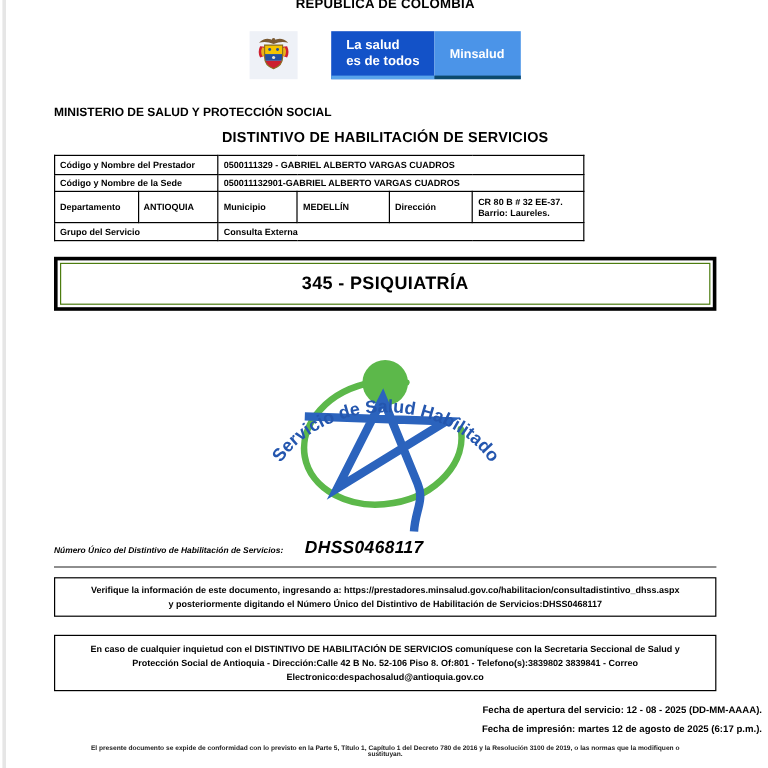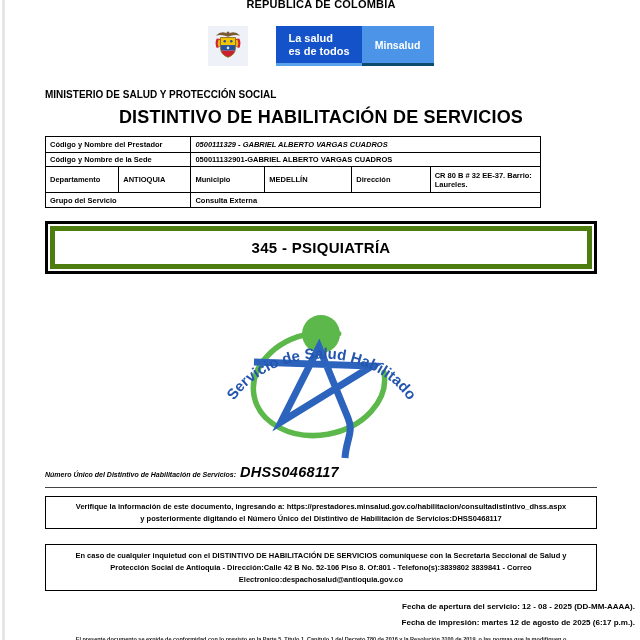--- a/index.html
+++ b/index.html
@@ -12,33 +12,33 @@
 
   .logo-row { display:flex; justify-content:center; margin-top:16px; }
   .logo { display:flex; height:40px; }
   .crest-box { width:40px; background:#eef1f7; display:flex; align-items:center; justify-content:center; }
   .tagline-box { background:#1352c8; color:#fff; font-weight:bold; font-size:11px; line-height:1.18;
     display:flex; flex-direction:column; justify-content:center; padding:0 12px; border-bottom:3px solid #58a3ea;margin-left:28px; }
   .brand-box { background:#4b94e8; color:#fff; font-weight:bold; font-size:10.5px;
     display:flex; align-items:center; justify-content:center; width:72px; border-bottom:3px solid #0c4a6e; }
 
   .ministry { text-align:left; font-size:10px; font-weight:bold; margin-top:23px; }
-  .doc-title { text-align:center; font-size:18px; font-weight:bold; margin-top:7px; letter-spacing:.2px; }
+  .doc-title { text-align:center; font-size:12px; font-weight:bold; margin-top:7px; letter-spacing:.2px; }
 
-  table.info { width:496px; border-collapse:collapse; margin-top:8px; }
+  table.info { width:442px; border-collapse:collapse; margin-top:8px; }
   table.info td { border:1px solid #000; font-size:7.5px; font-weight:bold; padding:2px 4px; vertical-align:middle; }
-  td.v-prestador { font-size:9.5px;font-style:italic; }
+  td.v-prestador { font-size:9.5px; }
   tr.r1 td { height:16px; } tr.r2 td { height:14px; } tr.r3 td { height:26px; } tr.r4 td { height:15px; }
 
   .service-banner { margin-top:13px; border:3px solid #000; padding:2px; }
-  .service-banner-inner { border:5px solid #4d7c0f; text-align:center; font-size:15px; font-weight:bold; padding:8px 0; letter-spacing:.3px; }
+  .service-banner-inner { border:1px solid #4d7c0f; text-align:center; font-size:15px; font-weight:bold; padding:8px 0; letter-spacing:.3px; }
 
   .stamp-wrap { display:flex; justify-content:center; margin-top:6px; }
 
-  .unique-line { display:flex; align-items:flex-end; margin-top:4px; }
+  .unique-line { display:flex; align-items:flex-end; margin-top:4px;gap:14px; }
   .unique-label { font-size:7px; font-weight:bold; font-style:italic; padding-bottom:2px; }
   .unique-value { font-size:14.5px; font-weight:bold; font-style:italic; margin-left:4px; letter-spacing:.3px; }
 
   .rule { border:none; border-top:1.5px solid #444; margin-top:7px; }
 
   .note-box { border:1.5px solid #000; margin-top:8px; padding:4px 8px; text-align:center;
     font-size:7.5px; font-weight:bold; line-height:1.55; }
   .contact-box { margin-top:15px; padding:5px 27px; }
 
   .dates { width:590px; text-align:right; margin-top:11px; font-size:8px; font-weight:bold; }

